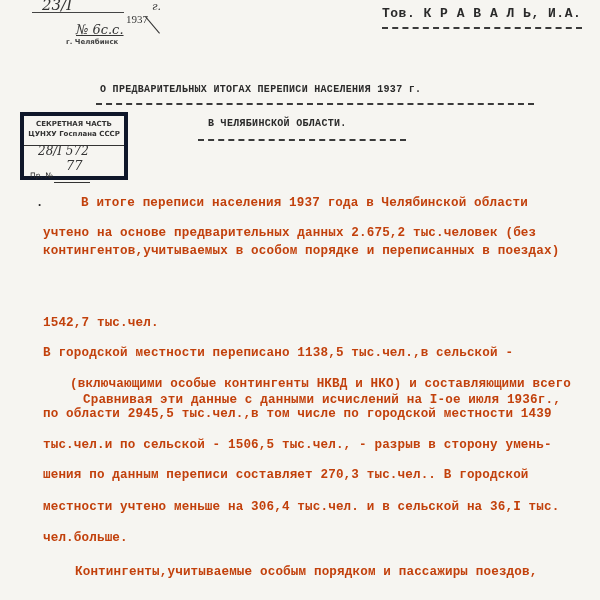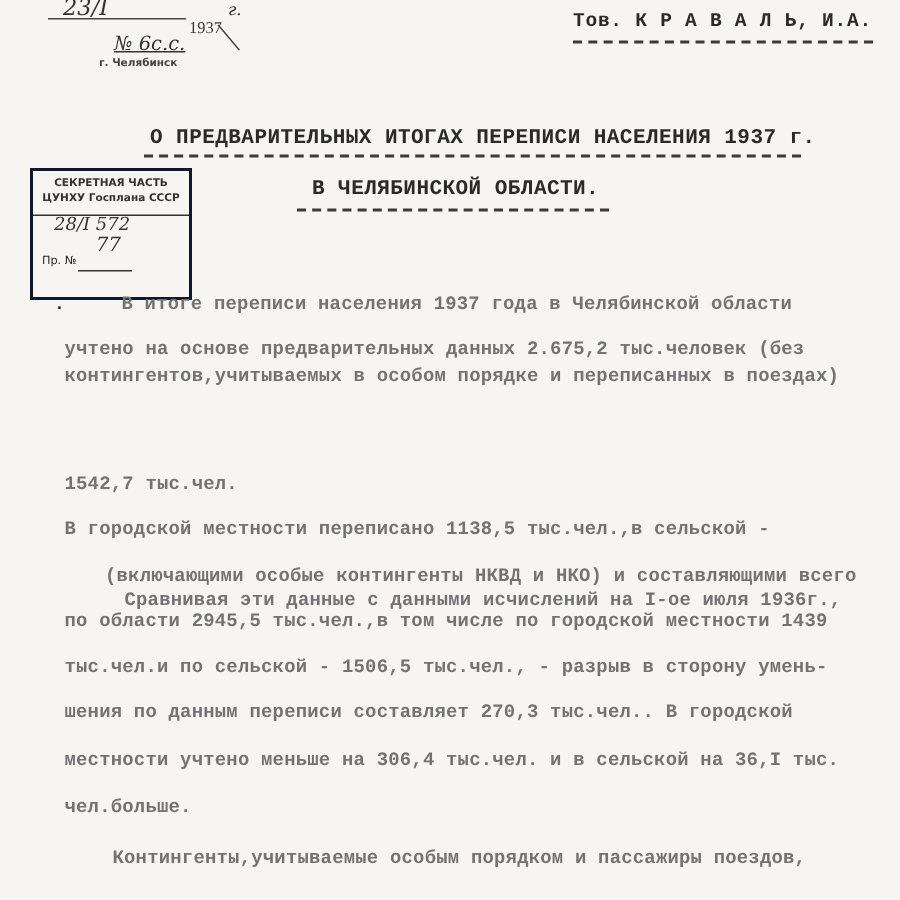--- a/index.html
+++ b/index.html
@@ -9,25 +9,25 @@
     font-family: "Liberation Mono", "DejaVu Sans Mono", monospace;
     color:#2a2a2a;
     position:relative;
   }
   .page { position:absolute; inset:0; }
   .abs { position:absolute; white-space:nowrap; }
   .ink { color:#3a3a3a;margin-top:12px; }
   .hand { font-family:"DejaVu Serif", serif; font-style:italic; color:#333; }
   .letterhead-line { position:absolute; border-bottom:1px solid #444; }
   .dashed { position:absolute; border-bottom:2px dashed #3a3a3a; height:0; }
-  .title { font-size:14px; font-weight:bold; letter-spacing:0.3px; }
-  .body-line { font-size:12.6px; letter-spacing:0.15px; font-weight:bold; color:#737373;padding-left:13px; }
+  .title { font-size:10px; font-weight:bold; letter-spacing:0.3px; }
+  .body-line { font-size:12.6px; letter-spacing:0.15px; font-weight:bold; color:#c2410c;padding-left:13px; }
   .stamp {
-    position:absolute; left:20px; top:112px; width:108px; height:88px;
-    border:2px solid #0f172a; box-sizing:border-box;
+    position:absolute; left:20px; top:112px; width:108px; height:68px;
+    border:4px solid #0f172a; box-sizing:border-box;
   }
   .stamp .hdr {
     height:26px; border-bottom:1.5px solid #333;
     font-family:"DejaVu Sans", sans-serif; font-size:7px; font-weight:bold;
     text-align:center; line-height:10px; padding-top:3px; color:#333;
   }
   .stamp .num1 { position:absolute; left:14px; top:28px; font-size:12px; }
   .stamp .num2 { position:absolute; left:42px; top:42px; font-size:13px; }
   .stamp .pr { position:absolute; left:6px; top:55px; font-family:"DejaVu Sans",sans-serif; font-size:7.5px; }
   .stamp .pr-line { position:absolute; left:30px; top:66px; width:36px; border-bottom:1px solid #333; }

